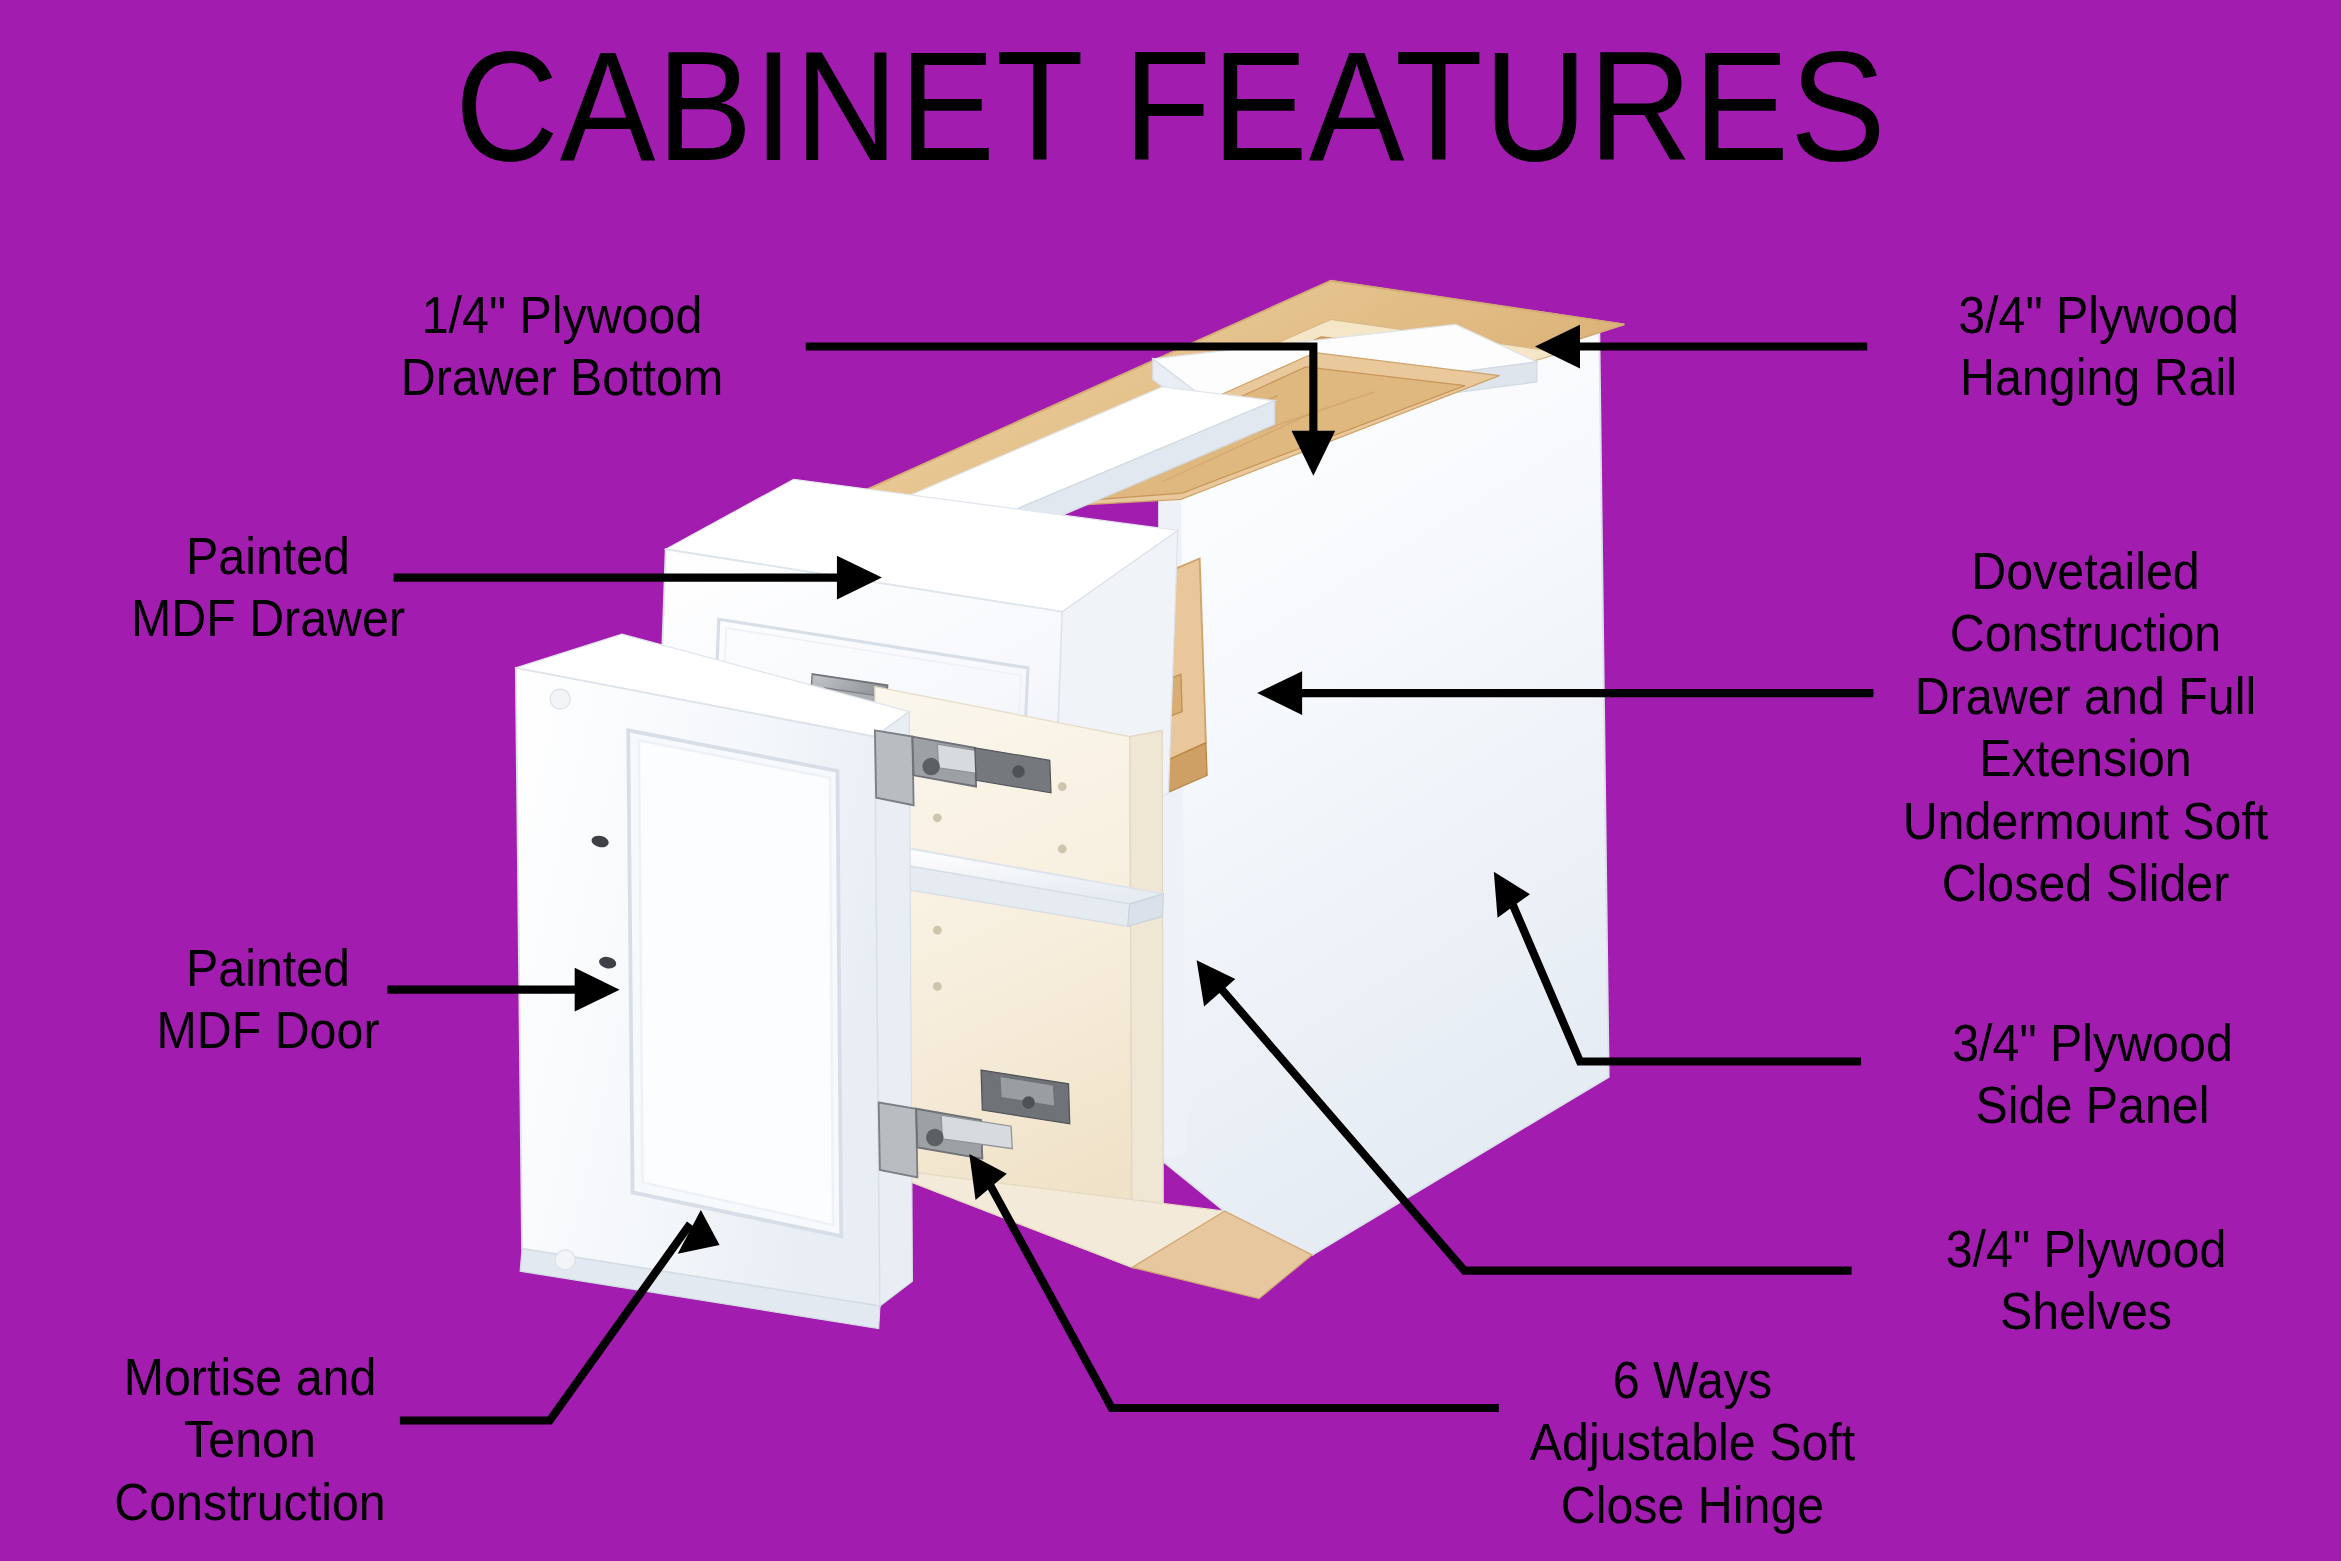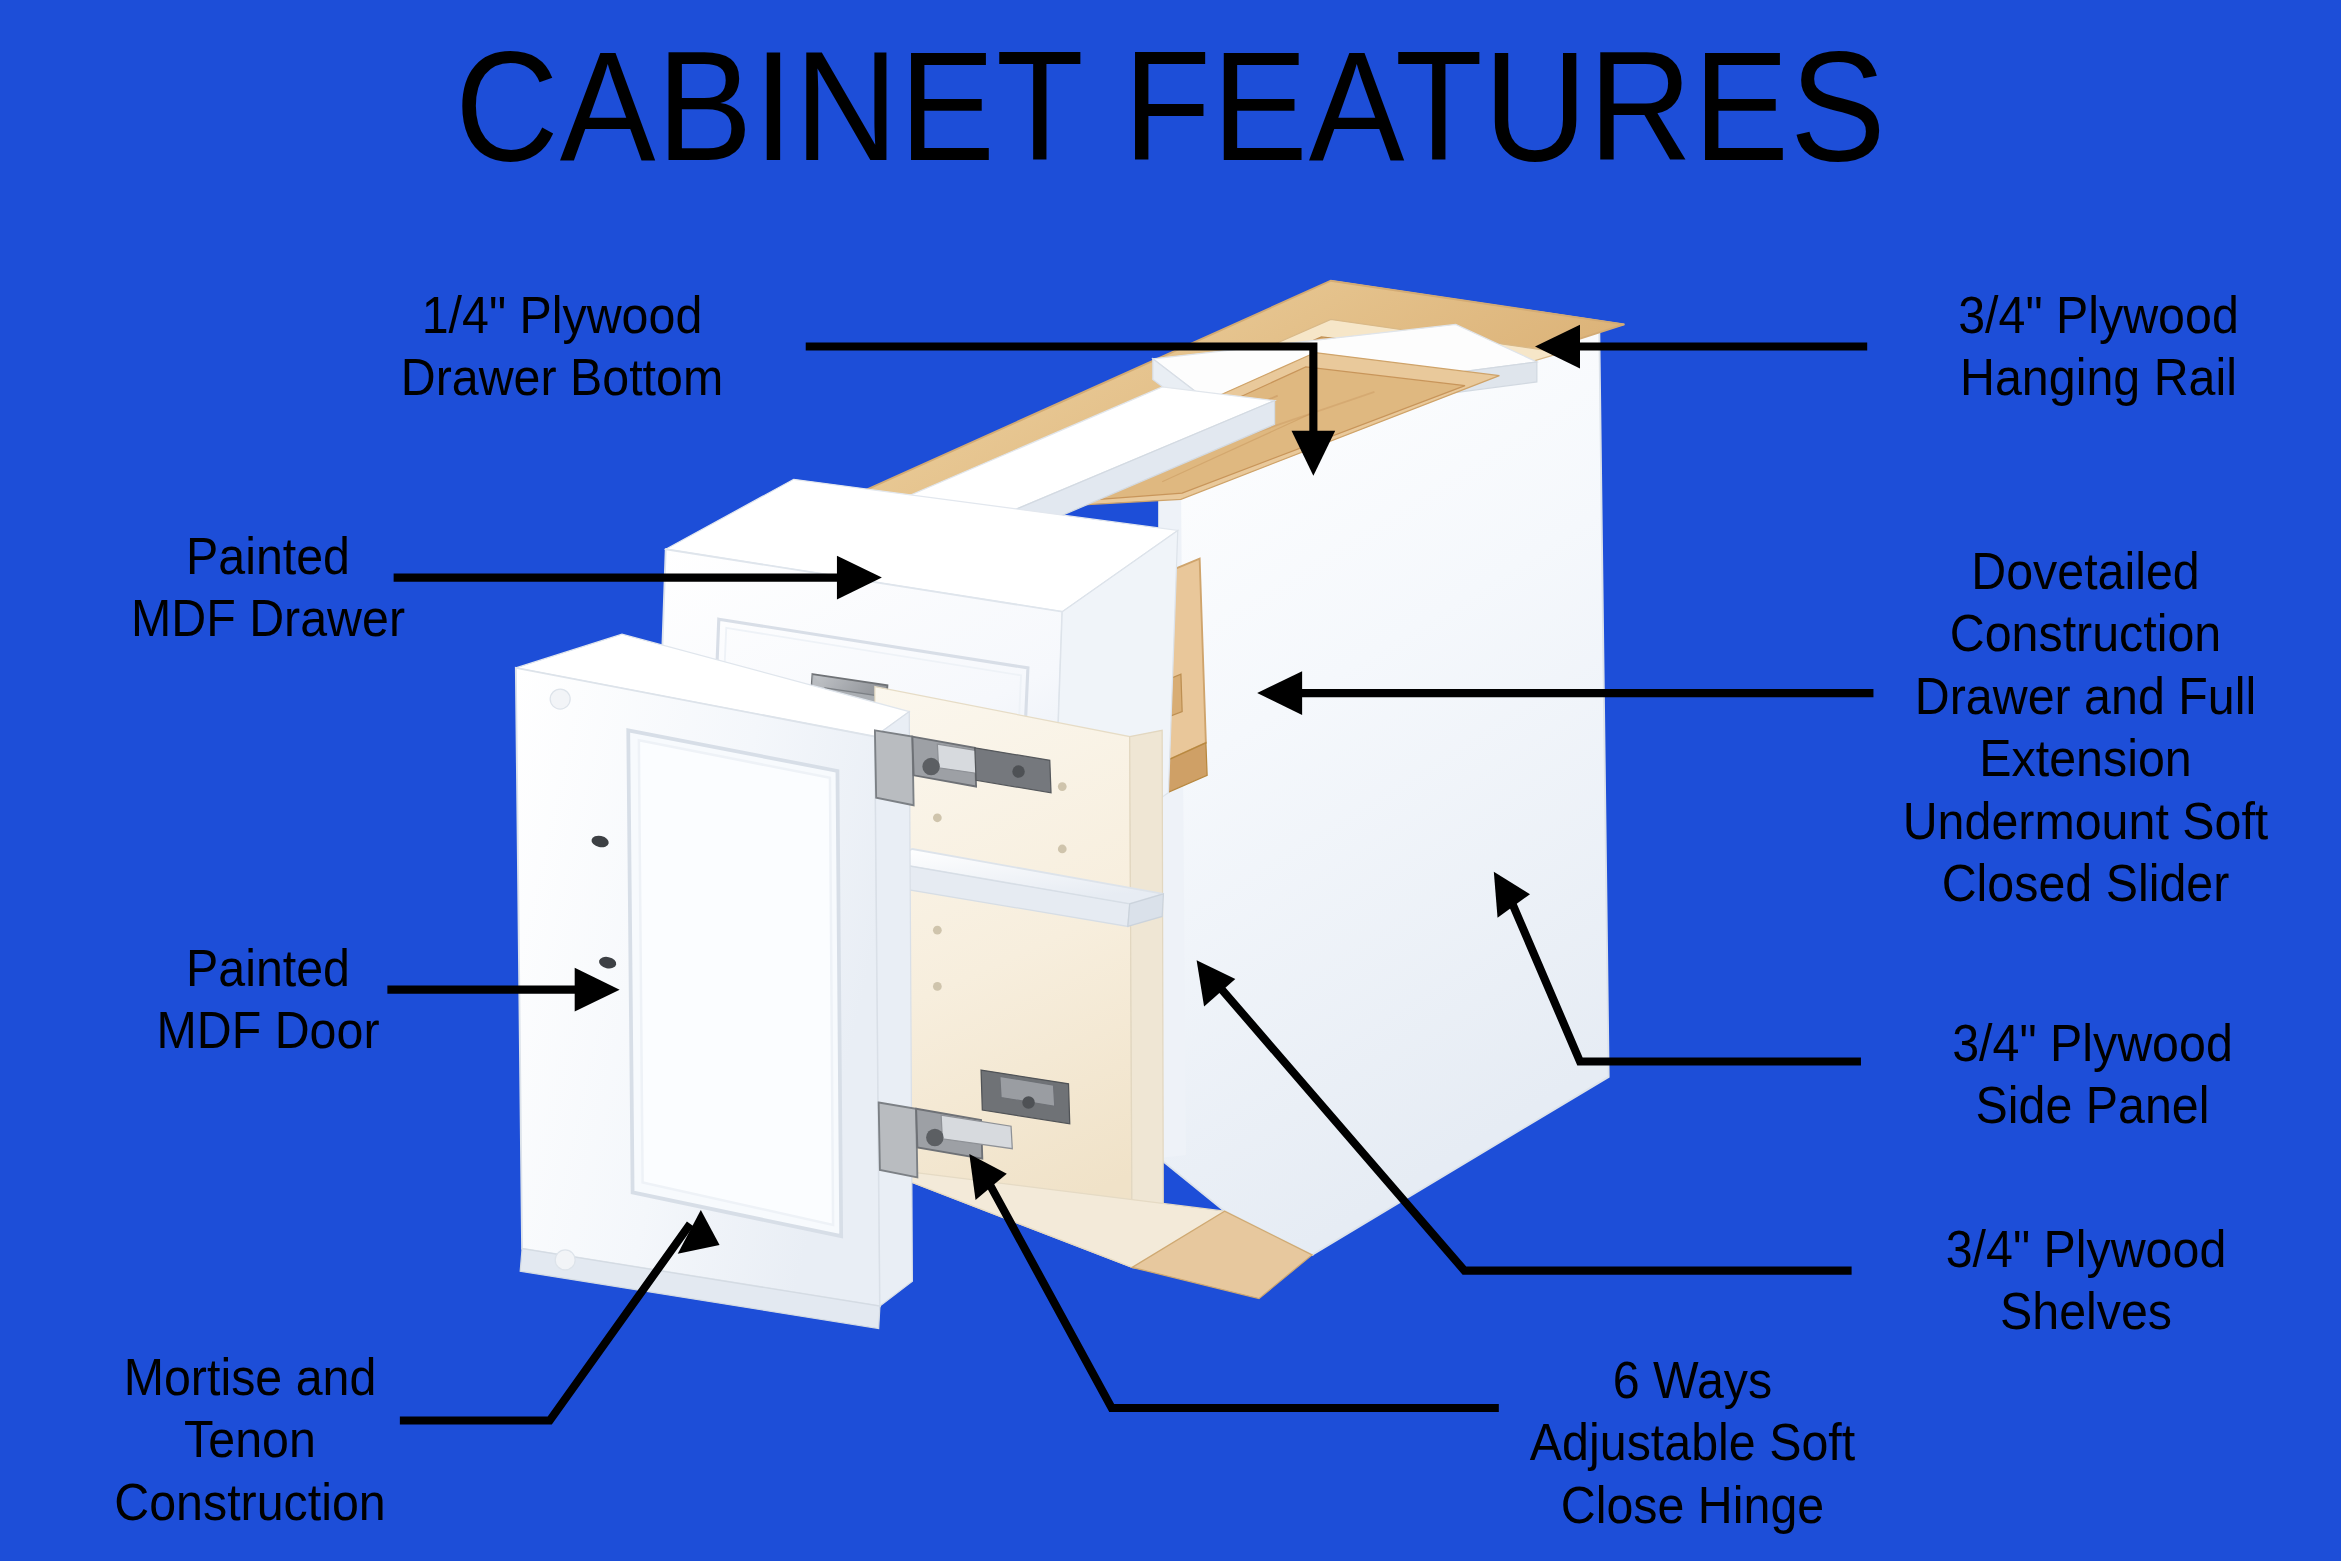--- a/index.html
+++ b/index.html
@@ -5,21 +5,21 @@
 <style>
   html, body {
     margin: 0;
     padding: 0;
     background: #ffffff;
   }
   #root {
     position: relative;
     width: 2342px;
     height: 1561px;
-    background: #1d4ed8;
+    background: #a21caf;
     overflow: hidden;
     font-family: "Liberation Sans", sans-serif;
     color: #000000;
   }
 
   
   #page-title {
     position: absolute;
     top: 25px;
     left: 0;

